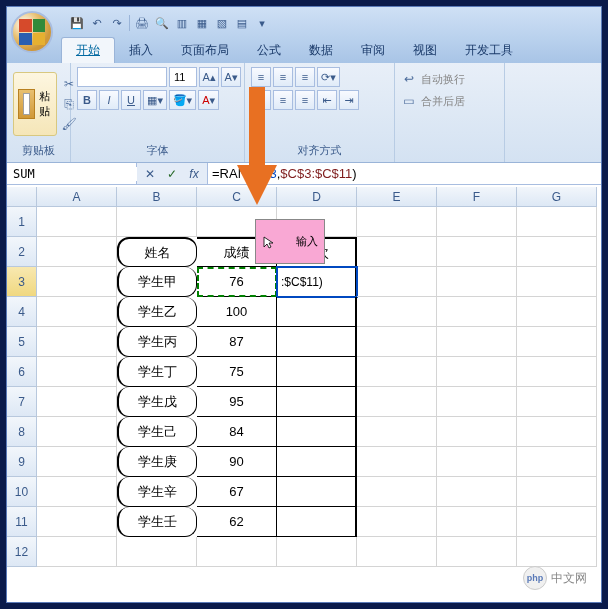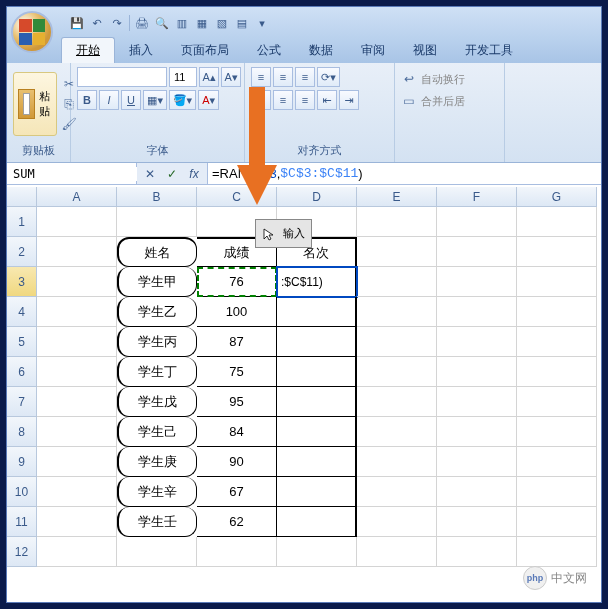--- a/index.html
+++ b/index.html
@@ -12,21 +12,21 @@
 .office-logo { width: 26px; height: 26px; display: grid; grid-template-columns: 1fr 1fr; grid-template-rows: 1fr 1fr; gap: 1px; }
 .office-logo span:nth-child(1){background:#d64a2b;} .office-logo span:nth-child(2){background:#328a3a;}
 .office-logo span:nth-child(3){background:#2a5fb0;} .office-logo span:nth-child(4){background:#e6b030;}
 .qat-icons { display: flex; gap: 4px; padding-left: 8px; align-items: center; }
 .qat-ic { width: 16px; height: 16px; font-size: 11px; color: #3a5a8a; display: inline-flex; align-items: center; justify-content: center; }
 .qat-sep { width: 1px; height: 16px; background: #9ab4d8; }
 
 
 .tabs { height: 24px; background: linear-gradient(#b9d1ed, #a8c4e6); display: flex; align-items: flex-end; padding-left: 54px; font-size: 12px; }
 .tab { padding: 4px 14px; color: #1a3a6a; cursor: pointer; }
-.tab.active { background: #f2f6fb; border: 1px solid #9ab4d8; border-bottom: none; border-radius: 3px 3px 0 0; color: #000000; text-decoration: underline; }
+.tab.active { background: #f2f6fb; border: 1px solid #9ab4d8; border-bottom: none; border-radius: 3px 3px 0 0; color: #0369a1; text-decoration: underline; }
 
 
 .ribbon { height: 100px; background: linear-gradient(#e8eff8, #d4e2f2); border-bottom: 1px solid #9ab4d8; display: flex; }
 .rgroup { border-right: 1px solid #b8cce4; padding: 4px 6px 2px 6px; display: flex; flex-direction: column; justify-content: space-between; position: relative; }
 .rgroup-caption { font-size: 11px; color: #3a5a8a; text-align: center; padding: 2px 0; }
 .rg-body { flex: 1; display: flex; align-items: center; gap: 4px; }
 .clipboard { width: 64px; }
 .paste-btn { display: flex; flex-direction: row; align-items: center; background: linear-gradient(#fdf6e0,#f5e6b8); border: 1px solid #d8c880; border-radius: 3px; padding: 4px; width: 44px; height: 64px; font-size: 11px; gap: 4px; }
 .paste-ic { width: 28px; height: 30px; background: linear-gradient(#e8c070,#d09838); border: 1px solid #b88020; position: relative; }
 .paste-ic::after { content:''; position:absolute; top:3px; left:4px; right:4px; bottom:3px; background:#fff; border:1px solid #a0a0a0; }
@@ -46,24 +46,24 @@
 
 .formula-bar { height: 22px; display: flex; border-bottom: 1px solid #a8bde0; background: #e4ecf7; }
 .namebox { width: 130px; border-right: 1px solid #a8bde0; display: flex; align-items: center; background: #fff; }
 .namebox input { border: none; flex: 1; font-family: monospace; font-size: 12px; padding: 0 6px; }
 .namebox .dd { width: 14px; color: #555; text-align: center; font-size: 9px; }
 .fbar-btns { display: flex; align-items: center; gap: 0; background: #e4ecf7; padding: 0 2px; }
 .fbar-btn { width: 22px; height: 18px; display: inline-flex; align-items: center; justify-content: center; font-size: 12px; color: #3a5a8a; border: 1px solid transparent; border-radius: 2px; }
 .fbar-btn.enter { color: #2a6a2a; }
 .fbar-input { flex: 1; background: #fff; border-left: 1px solid #a8bde0; display: flex; align-items: center; padding: 0 4px; font-family: "Courier New", monospace; font-size: 13px; }
 .fbar-input .cellref { color: #0048c0; }
-.fbar-input .range { color: #3b82f6; font-family: Liberation Mono, monospace; }
-
-
-.tooltip { position: absolute; left: 248px; top: 212px; background: #e5e5e5; border: 1px solid #888; padding: 6px 6px; font-size: 11px; z-index: 15; display: flex; align-items: center; gap: 7px; }
+.fbar-input .range { color: #7f1d1d; }
+
+
+.tooltip { position: absolute; left: 248px; top: 212px; background: #f9a8d4; border: 1px solid #888; padding: 14px 6px; font-size: 11px; z-index: 15; display: flex; align-items: center; gap: 20px; }
 
 
 .sheet-wrap { position: absolute; top: 180px; left: 0; right: 0; bottom: 0; background: #fff; }
 .chdr-row { display: flex; height: 20px; }
 .corner { width: 30px; background: linear-gradient(#f2f6fb,#dde8f5); border-right: 1px solid #b8c8dd; border-bottom: 1px solid #b8c8dd; }
 .chdr { flex: 0 0 80px; background: linear-gradient(#f2f6fb,#dde8f5); border-right: 1px solid #b8c8dd; border-bottom: 1px solid #b8c8dd; text-align: center; font-size: 12px; color: #3a5a8a; line-height: 20px; }
 .grid-row { display: flex; height: 30px; }
 .rhdr { width: 30px; background: linear-gradient(#f2f6fb,#dde8f5); border-right: 1px solid #b8c8dd; border-bottom: 1px solid #b8c8dd; text-align: center; font-size: 12px; color: #3a5a8a; line-height: 30px; }
 .rhdr.active { background: linear-gradient(#f8e8b0,#f0d880); }
 .cell { flex: 0 0 80px; border-right: 1px solid #d4d4d4; border-bottom: 1px solid #d4d4d4; font-size: 13px; padding: 0 4px; display: flex; align-items: center; }

